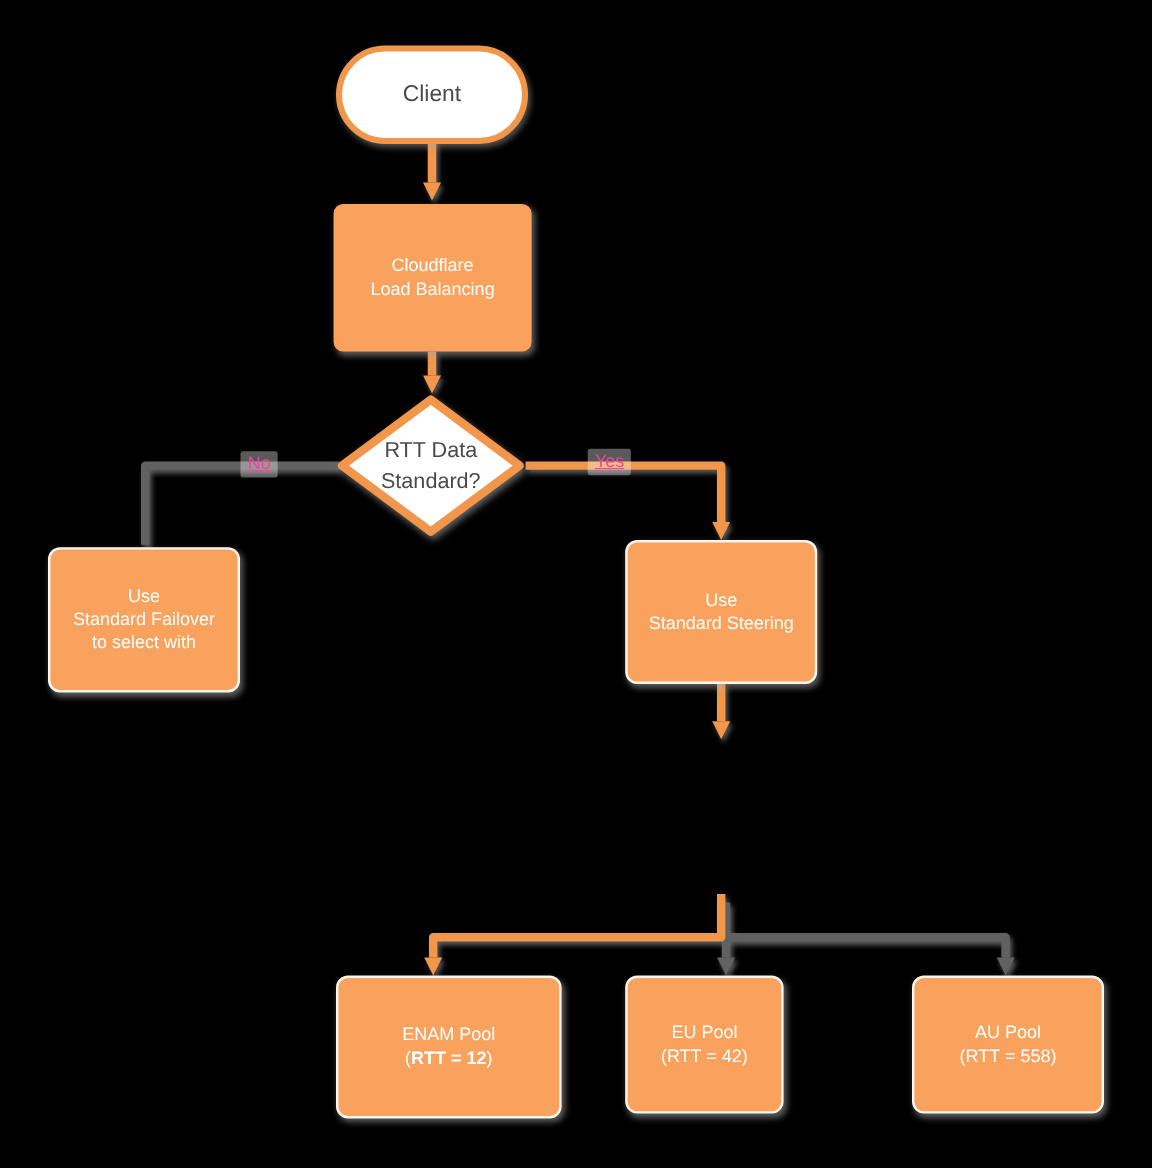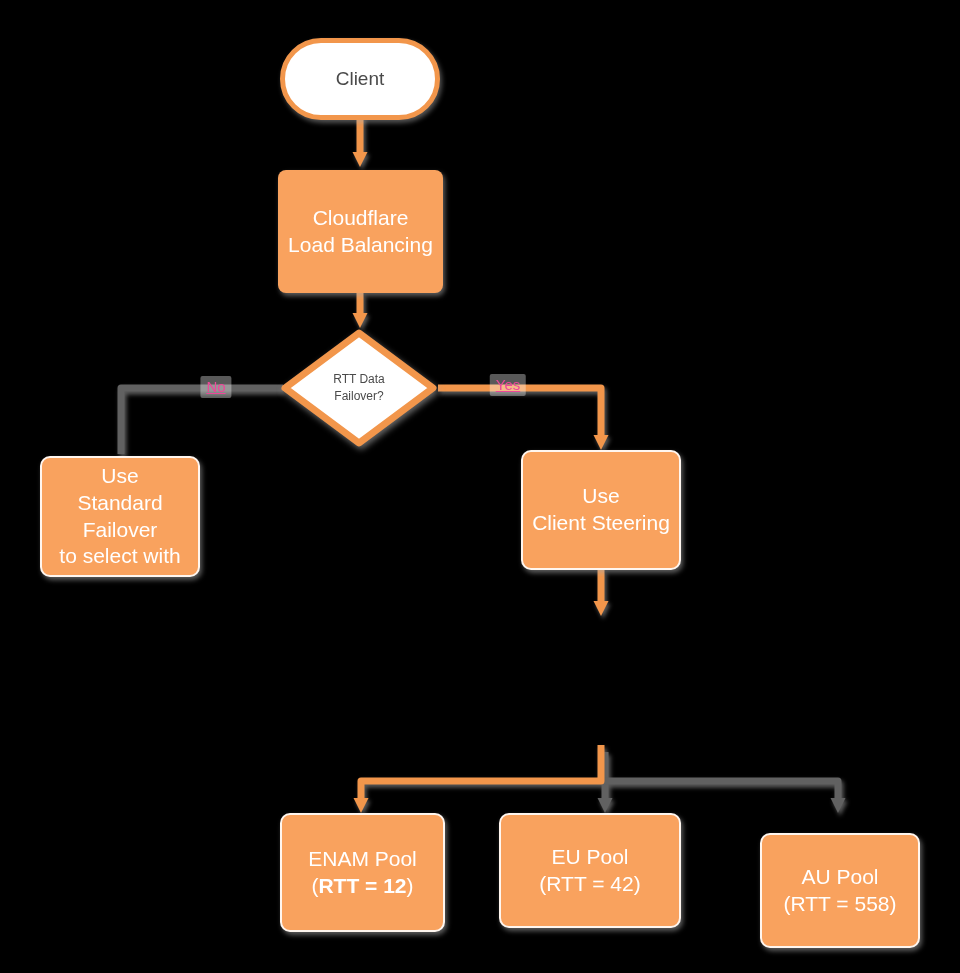--- a/index.html
+++ b/index.html
@@ -15,40 +15,40 @@
     filter: drop-shadow(2px 3px 2px rgba(168,168,168,0.55)); }
 
   .node { position:absolute; display:flex; flex-direction:column;
     align-items:center; justify-content:center; text-align:center; }
 
   .box {
     background:var(--node-fill,#F9A25E);
     color:var(--text-light,#fff);
     border:2px solid rgba(255,255,255,0.9);
     border-radius:10px;
-    font-size:21px; line-height:1.28;
+    font-size:15px; line-height:1.28;
     box-shadow:2px 3px 5px rgba(170,170,170,0.55);
   }
   .box.noborder { border:none; border-radius:8px; }
 
   .stadium {
     background:#fff;
     border:5px solid var(--node-border,#F2964B);
     border-radius:41px;
     color:var(--text-dark,#4a4a4a);
     font-size:19px;
     box-shadow:2px 3px 5px rgba(170,170,170,0.5);
   }
 
   .diamond-wrap { position:absolute; }
   .diamond-wrap svg { display:block;
     filter: drop-shadow(2px 3px 3px rgba(170,170,170,0.6)); }
   .diamond-label { position:absolute; left:0; top:0; right:0; bottom:0;
     display:flex; flex-direction:column; align-items:center; justify-content:center;
-    color:var(--text-dark,#4a4a4a); font-size:12px; line-height:1.45; text-align:right; }
+    color:var(--text-dark,#4a4a4a); font-size:18px; line-height:1.45; text-align:right; }
 
   .edge-label { position:absolute; transform:translate(-50%,-50%);
     font-size:15px; color:#ec4899;
     background:rgba(255,255,255,0.35);
     padding:2px 6px; border-radius:2px; line-height:1.2;text-decoration:underline; }
 
   .nl b { font-weight:700;margin-top:24px; }
 </style>
 </head>
 <body>
@@ -88,47 +88,47 @@
     <div class="nl">Cloudflare</div>
     <div class="nl">Load Balancing</div>
   </div>
 
   <div class="diamond-wrap" style="left:280px; top:328px; width:158px; height:120px;">
     <svg width="158" height="120" viewBox="0 0 158 120">
       <polygon points="79,5 153,60 79,115 5,60" fill="#ffffff" stroke-width="7" stroke-linejoin="round" style="stroke:var(--node-border,#F2964B)"></polygon>
     </svg>
     <div class="diamond-label">
       <div>RTT Data</div>
-      <div>Failover?</div>
+      <div>Standard?</div>
     </div>
   </div>
 
   <div class="edge-label" style="left:216px; top:387px;">No</div>
   <div class="edge-label" style="left:508px; top:385px;">Yes</div>
 
   <div class="node box" style="left:40px; top:456px; width:160px; height:121px;">
     <div class="nl">Use</div>
     <div class="nl">Standard Failover</div>
     <div class="nl">to select with</div>
   </div>
 
   <div class="node box" style="left:521px; top:450px; width:160px; height:120px;">
     <div class="nl">Use</div>
-    <div class="nl">Client Steering</div>
+    <div class="nl">Standard Steering</div>
   </div>
 
 
-  <div class="node box" style="left:280px; top:813px; width:165px; height:119px;">
+  <div class="node box" style="left:280px; top:813px; width:188px; height:119px;">
     <div class="nl">ENAM Pool</div>
     <div class="nl"><span>(</span><b>RTT = 12</b><span>)</span></div>
   </div>
 
-  <div class="node box" style="left:499px; top:813px; width:182px; height:115px;align-items:center;">
+  <div class="node box" style="left:521px; top:813px; width:132px; height:115px;align-items:center;">
     <div class="nl">EU Pool</div>
     <div class="nl">(RTT = 42)</div>
   </div>
 
-  <div class="node box" style="left:760px; top:813px; width:160px; height:115px;margin-top:20px;">
+  <div class="node box" style="left:760px; top:813px; width:160px; height:115px;">
     <div class="nl">AU Pool</div>
     <div class="nl">(RTT = 558)</div>
   </div>
 
 </div>
 
 </body></html>

